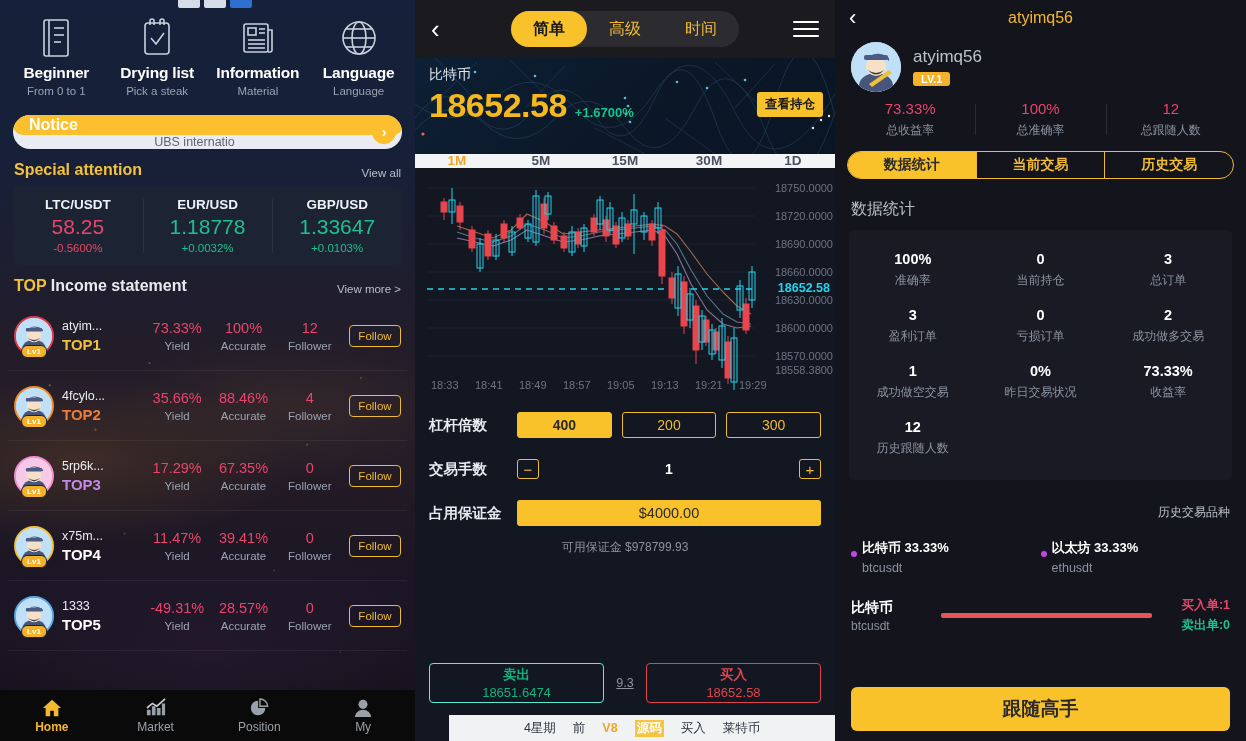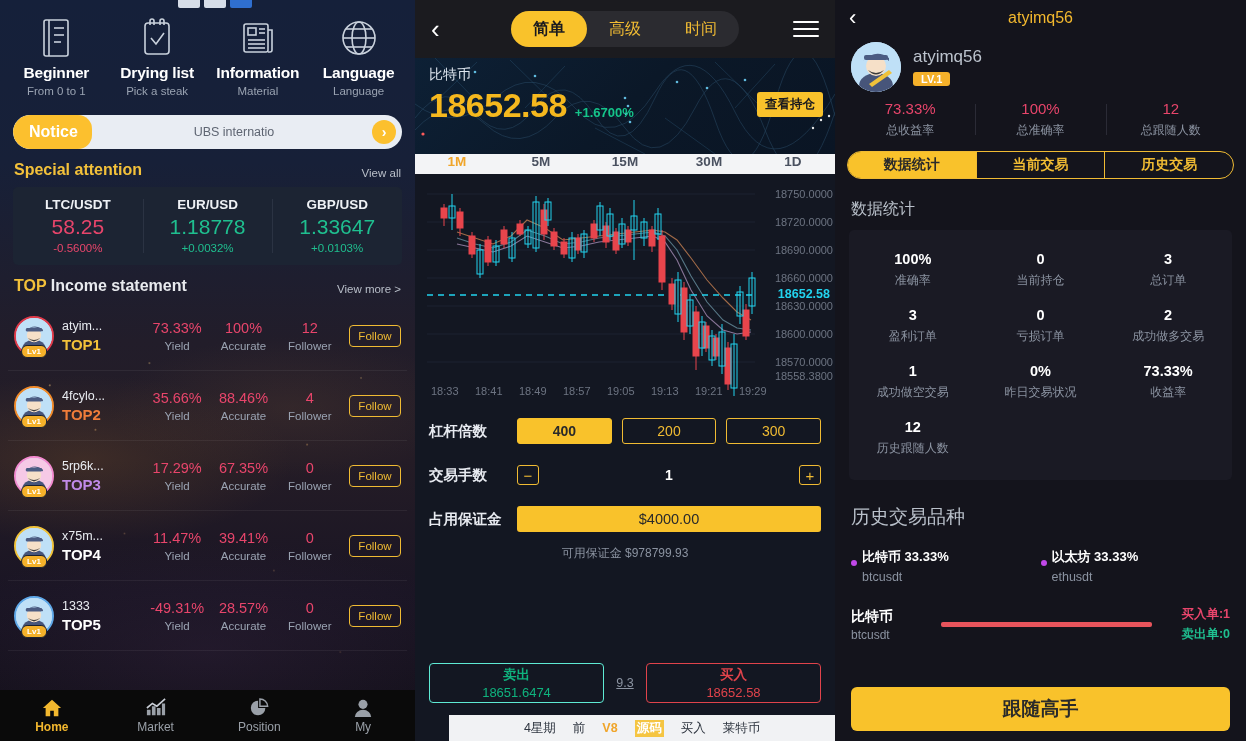--- a/index.html
+++ b/index.html
@@ -48,21 +48,21 @@
 
   .quickrow { display:flex; padding: 14px 6px 6px; }
   .quick { flex:1; text-align:center; }
   .quick .qicon { height: 48px; display:flex; align-items:center; justify-content:center; }
   .quick .qicon svg { width: 40px; height: 44px; stroke:#c9d1dc; fill:none; stroke-width:1.6; }
   .quick .qtitle { color:#ffffff; font-size:15.5px; font-weight:bold; margin-top:2px; letter-spacing:-.2px;}
   .quick .qsub { color:#9aa3b2; font-size:11.5px; margin-top:3px; }
 
   .notice {
     margin: 12px 13px 0; height: 34px; background:#e9edf3; border-radius:17px;
-    display:flex; align-items:center; position:relative; overflow:hidden;
+    display:flex; position:relative; overflow:hidden;flex-direction:column;
   }
   .notice-tag {
     background:#fcc02e; color:#fff; font-weight:bold; font-size:16px;
     height:34px; padding:0 14px 0 16px; display:flex; align-items:center;
     border-radius:17px 14px 14px 17px;
   }
   .notice-text { flex:1; text-align:center; color:#5e6572; font-size:12.5px; padding-right:26px;}
   .notice-arrow {
     position:absolute; right:6px; top:5px; width:24px; height:24px; border-radius:50%;
     background:#fcc02e; color:#fff; display:flex; align-items:center; justify-content:center;
@@ -147,21 +147,21 @@
   .hero-name { color:#dfe6ef; font-size:14px; }
   .hero-priceline { display:flex; align-items:baseline; gap:8px; margin-top:2px; }
   .hero-price { color:#f5b81e; font-size:34px; font-weight:bold; letter-spacing:-.5px; }
   .hero-chg { color:#15c48a; font-size:13px; font-weight:bold; }
   .holdbtn {
     position:absolute; right:12px; top:34px; z-index:3;
     background:#f9c22b; color:#1b1b1f; font-size:12.5px; font-weight:bold;
     padding:4px 8px; border-radius:3px;
   }
 
-  .tfbar { height:20px; background:#f3f4f6; display:flex; align-items:flex-start; flex:none; }
+  .tfbar { height:14px; background:#f3f4f6; display:flex; align-items:flex-end; flex:none; }
   .tf { flex:1; text-align:center; font-size:13.5px; color:#4a5160; font-weight:bold;}
   .tf.active { color:#f0a52a; }
 
   .chart { height:225px; position:relative; background:#131722; flex:none; }
   .chart svg { position:absolute; inset:0; width:100%; height:100%; }
   .ylab { position:absolute; right:2px; color:#6d7482; font-size:11px; }
   .curlab { position:absolute; right:5px; color:#22d3ee; font-size:12.5px; font-weight:bold; }
   .xaxis { position:absolute; left:0; right:0; bottom:2px; display:flex; padding-left:16px; }
   .xt { width:44px; color:#6d7482; font-size:11px; }
 
@@ -217,21 +217,21 @@
   .r-tab:last-child{border-right:none;}
   .r-tab.active { background:#f9c22b; color:#2a2a2a; }
 
   .r-sec-title { color:#b9c0ca; font-size:16px; padding: 20px 16px 10px; flex:none;}
   .statcard { margin: 0 14px; background:#1a1a24; border-radius:5px; padding: 12px 0 14px; flex:none;}
   .statgrid { display:flex; flex-wrap:wrap; }
   .scell { width:33.333%; text-align:center; padding: 9px 0; }
   .scell .v { color:#ffffff; font-size:14.5px; font-weight:bold; }
   .scell .l { color:#8b93a1; font-size:12px; margin-top:5px; }
 
-  .r-sec-title2 { color:#b9c0ca; font-size:19px; padding: 24px 16px 8px; flex:none;}
+  .r-sec-title2 { color:#b9c0ca; font-size:12px; padding: 24px 16px 8px; flex:none;text-align:right;}
   .varieties { display:flex; padding: 10px 16px 0; flex:none;}
   .variety { flex:1; }
   .variety .vhead { display:flex; align-items:flex-end; gap:5px; }
   .variety .dot { width:6px; height:6px; border-radius:50%; background:#c148e8; flex:none; }
   .variety .vname { color:#fff; font-size:13px; font-weight:bold; }
   .variety .vsub { color:#8b93a1; font-size:12.5px; margin-left:11px; margin-top:4px; }
 
   .barrow { display:flex; align-items:center; padding: 22px 16px 0; flex:none; }
   .barrow .bl { width:80px; flex:none; }
   .barrow .bl .n { color:#fff; font-size:14px; font-weight:bold; }

